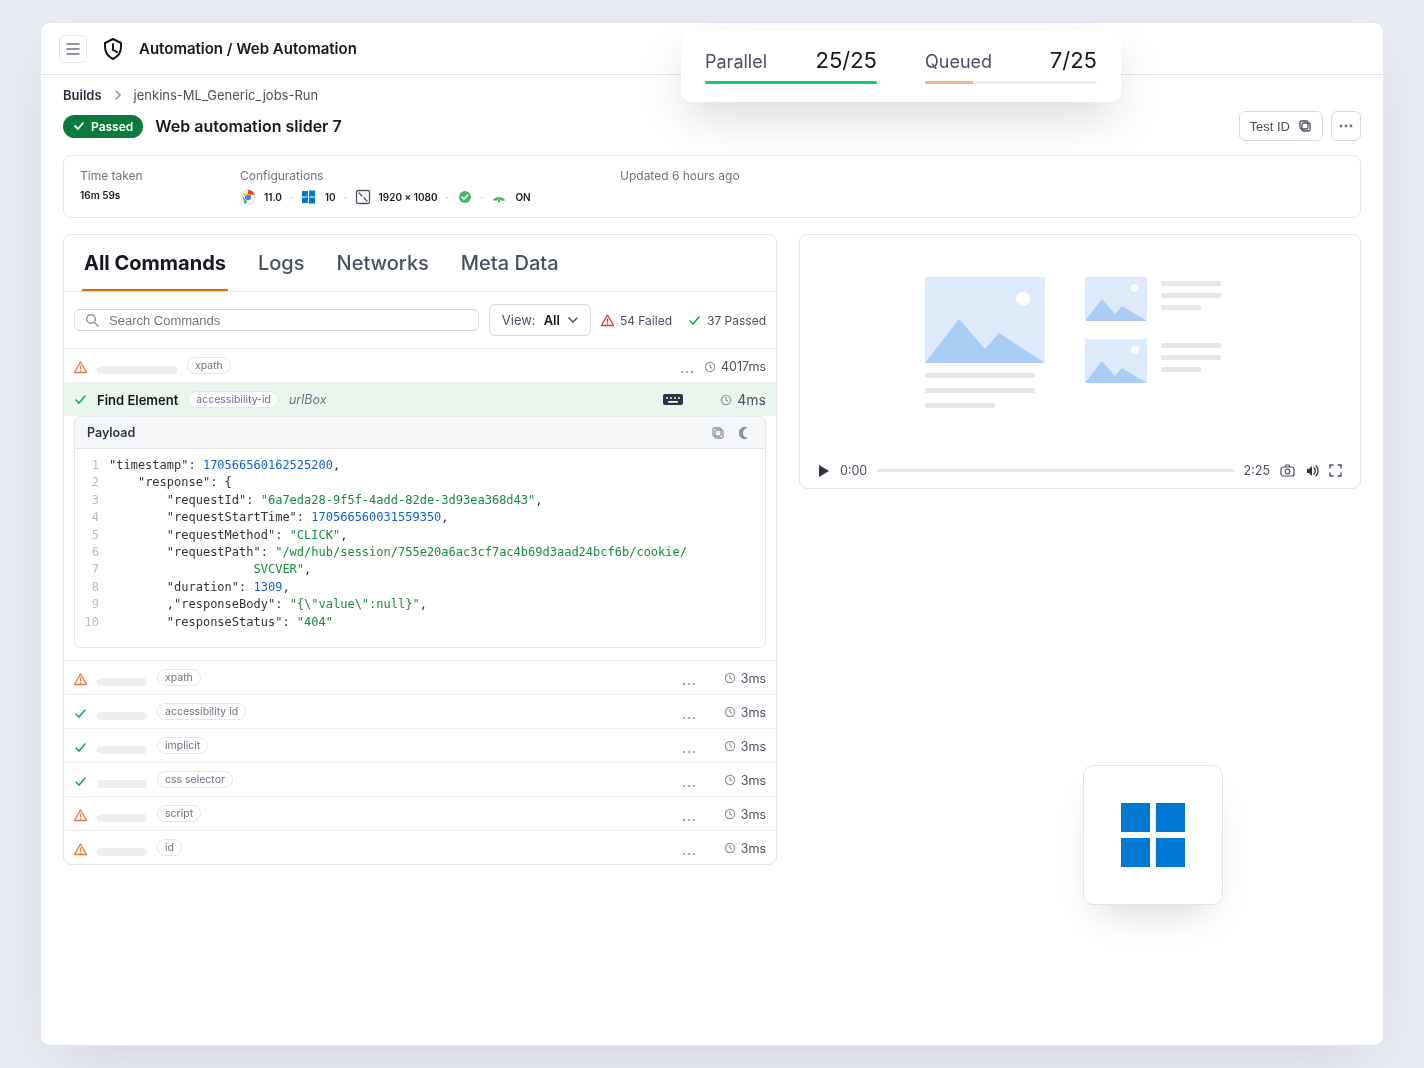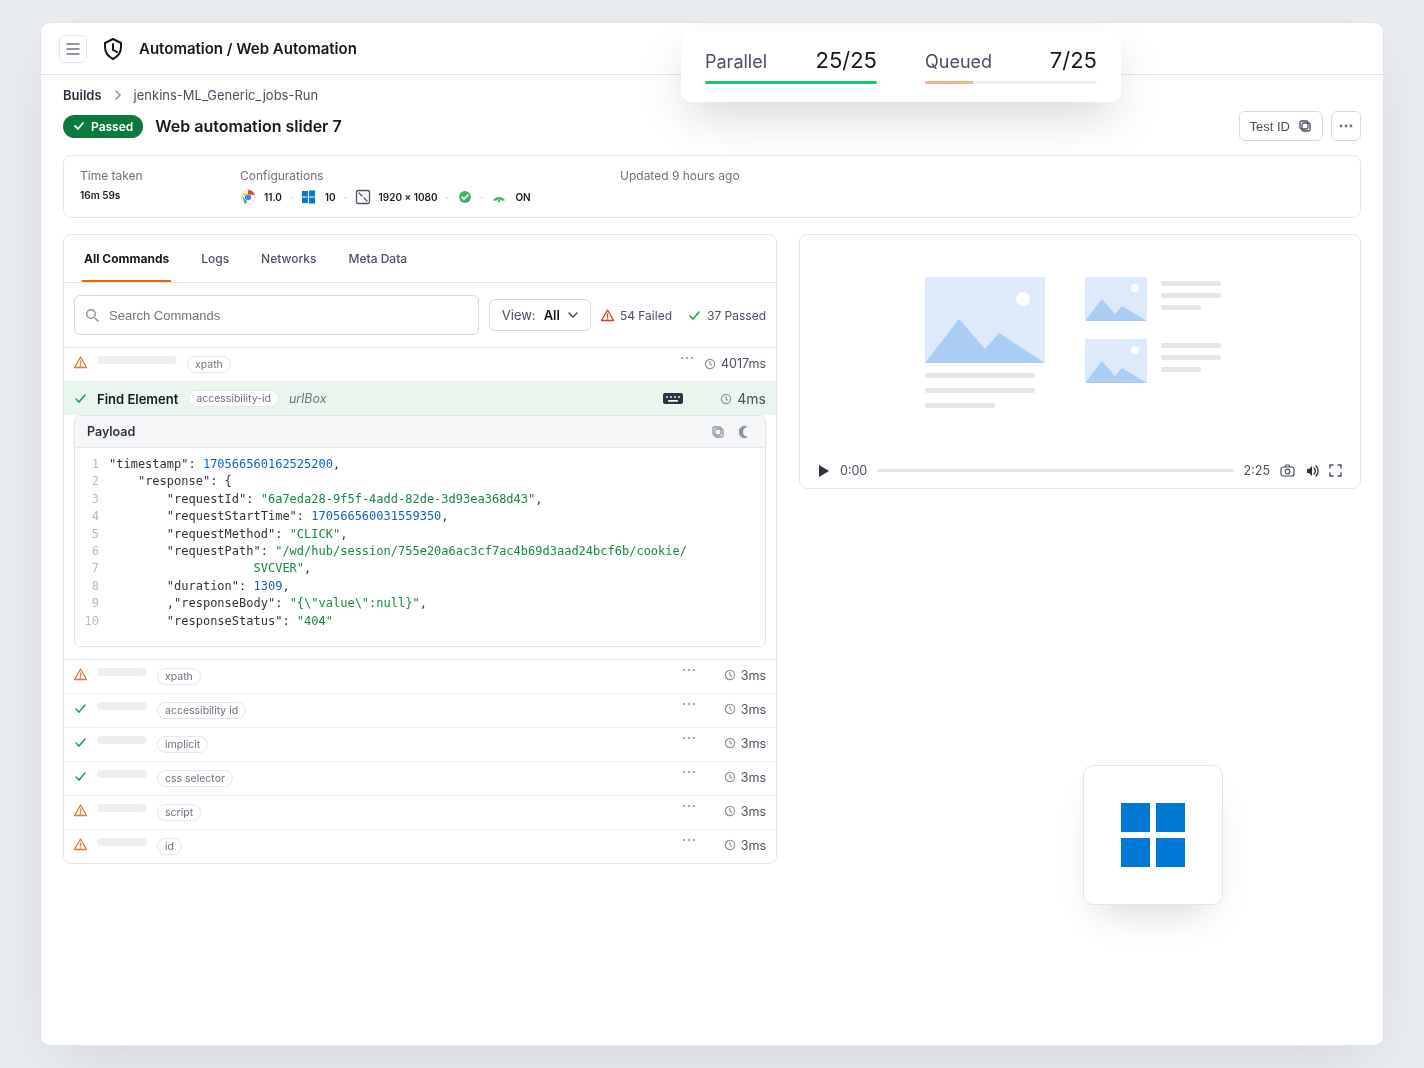--- a/index.html
+++ b/index.html
@@ -85,33 +85,33 @@
   .chrome-dot,.win-dot,.screen-dot,.local-dot,.local-dot2{width:16px;height:16px}
   .avatar{width:16px;height:16px;border-radius:50%;background:#e0d7c0;position:relative;overflow:hidden}
 
   
   .cols{display:flex;gap:22px;align-items:flex-start}
   .left{width:714px;border:1px solid var(--grey-200);border-radius:8px}
   .right{flex:1;display:flex;flex-direction:column;gap:16px}
 
   
   .tabs{display:flex;gap:28px;padding:0 18px;border-bottom:1px solid var(--grey-200);}
-  .tab{padding:16px 2px 14px;font-size:12px;color:var(--grey-700);font-weight:500;border-bottom:2px solid transparent}
+  .tab{padding:16px 2px 14px;font-size:20px;color:var(--grey-700);font-weight:500;border-bottom:2px solid transparent}
   .tab.active{color:var(--grey-900);font-weight:700;border-bottom-color:var(--orange-500)}
 
   
   .toolbar{display:flex;align-items:center;gap:10px;padding:12px 10px;border-bottom:1px solid var(--grey-200)}
-  .search{flex:1;display:flex;align-items:center;gap:8px;border:1px solid var(--grey-300);border-radius:6px;height:40px;padding:0 10px;color:var(--grey-500)}
+  .search{flex:1;display:flex;align-items:center;gap:8px;border:1px solid var(--grey-300);border-radius:6px;height:22px;padding:0 10px;color:var(--grey-500)}
   .search input{border:none;outline:none;flex:1;font-size:13px;color:var(--grey-800);background:transparent}
   .view-select{height:32px;border:1px solid var(--grey-300);border-radius:6px;display:inline-flex;align-items:center;gap:8px;padding:0 12px;font-size:13px;color:var(--grey-700)}
   .counts{margin-left:auto;display:flex;align-items:center;gap:16px;font-size:12px}
   .count-item{display:inline-flex;align-items:center;gap:6px;color:var(--grey-700)}
 
   
-  .cmd{display:flex;align-items:flex-start;gap:10px;padding:8px 10px;border-bottom:1px solid var(--grey-100);font-size:12.5px;color:var(--grey-700)}
+  .cmd{display:flex;align-items:flex-end;gap:10px;padding:8px 10px;border-bottom:1px solid var(--grey-100);font-size:12.5px;color:var(--grey-700)}
   .cmd:last-child{border-bottom:none}
   .cmd .skel{height:8px;border-radius:4px;background:var(--grey-100)}
   .chip{font-size:10.5px;border:1px solid var(--grey-200);border-radius:999px;padding:1px 7px;color:var(--grey-600);background:#fff}
   .cmd .more{margin-left:auto}
   .time-cell{display:inline-flex;align-items:center;gap:5px;min-width:60px;justify-content:flex-end;color:var(--grey-700)}
 
   
   .expanded{border-bottom:1px solid var(--grey-200)}
   .exp-head{display:flex;align-items:center;gap:10px;padding:8px 10px;background:#e9f6ee}
   .exp-head .name{font-size:13px;color:var(--grey-900);font-weight:600}
@@ -282,21 +282,21 @@
             <span class="local-dot2">
                 <svg viewBox="0 0 16 16">
                   <path d="M3 11a7 7 0 0110 0M5 11a4.5 4.5 0 016 0" stroke="#43b36b" stroke-width="1.6" fill="none" stroke-linecap="round"></path>
                   <circle cx="8" cy="12" r="1.2" fill="#43b36b"></circle>
                 </svg>
               </span>
             <span style="font-weight:600">ON</span>
           </div>
         </div>
         <div class="meta-col">
-          <span class="meta-label">Updated 9 hours ago</span>
+          <span class="meta-label">Updated 6 hours ago</span>
         </div>
       </div>
 
       <div class="cols">
         <div class="left">
           <div class="tabs" id="tabs">
               <div class="tab active">All Commands</div>
               <div class="tab">Logs</div>
               <div class="tab">Networks</div>
               <div class="tab">Meta Data</div>

